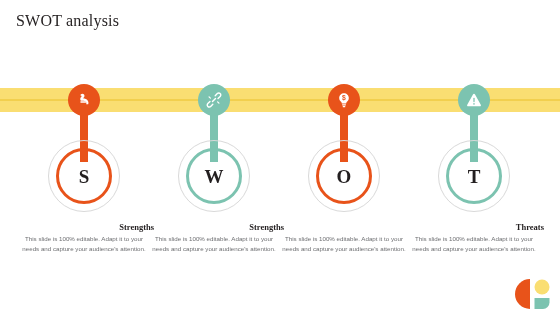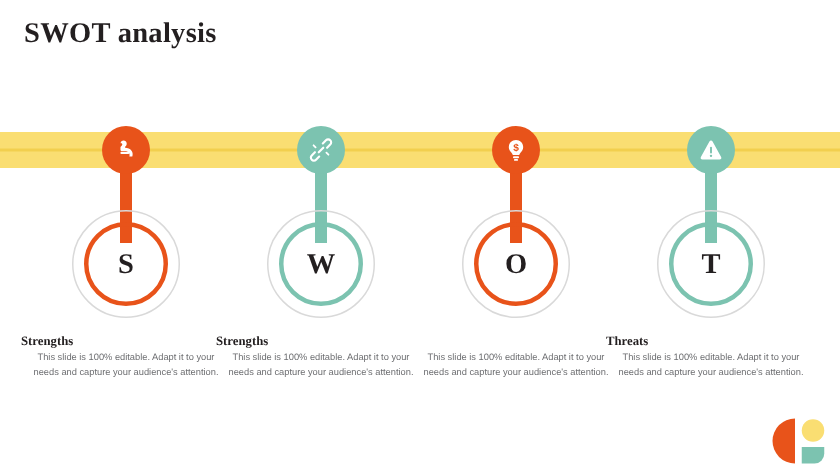--- a/index.html
+++ b/index.html
@@ -14,25 +14,24 @@
     overflow: hidden;
     font-family: "Liberation Serif", serif;
     -webkit-font-smoothing: antialiased;
   }
 
   
   #page-title {
     position: absolute;
     left: 16px;
     top: 12px;
-    font-size: 19px;
+    font-size: 16px;
     color: #231f20;
     letter-spacing: 0.2px;
     white-space: nowrap;
-    font-weight: bold;
   }
 
   
   #band {
     position: absolute;
     left: 0;
     top: 88px;
     width: 560px;
     height: 24px;
     background: #FADE72;
@@ -118,21 +117,21 @@
     color: #231f20;
     line-height: 1;
   }
 
   
   .label {
     position: absolute;
     left: 0;
     top: 222px;
     width: 140px;
-    text-align: left;
+    text-align: right;
     font-family: "Liberation Serif", serif;
     font-weight: bold;
     font-size: 8.5px;
     color: #231f20;
   }
   .body-text {
     position: absolute;
     left: 8px;
     top: 234px;
     width: 124px;

